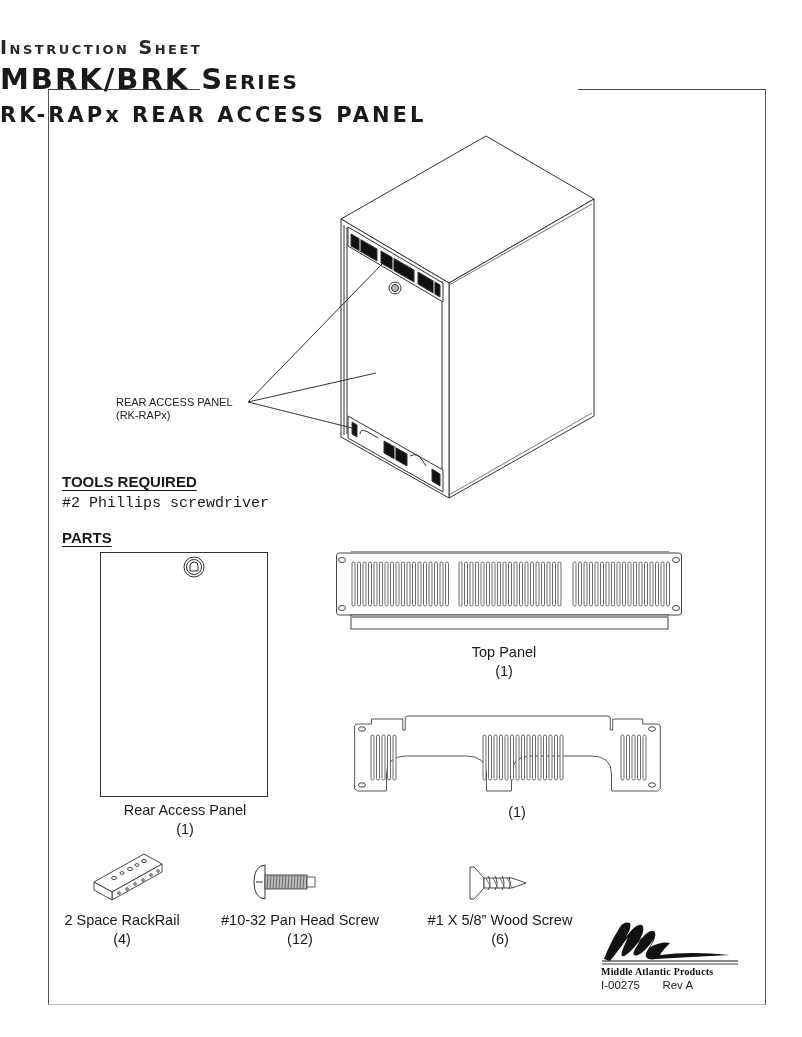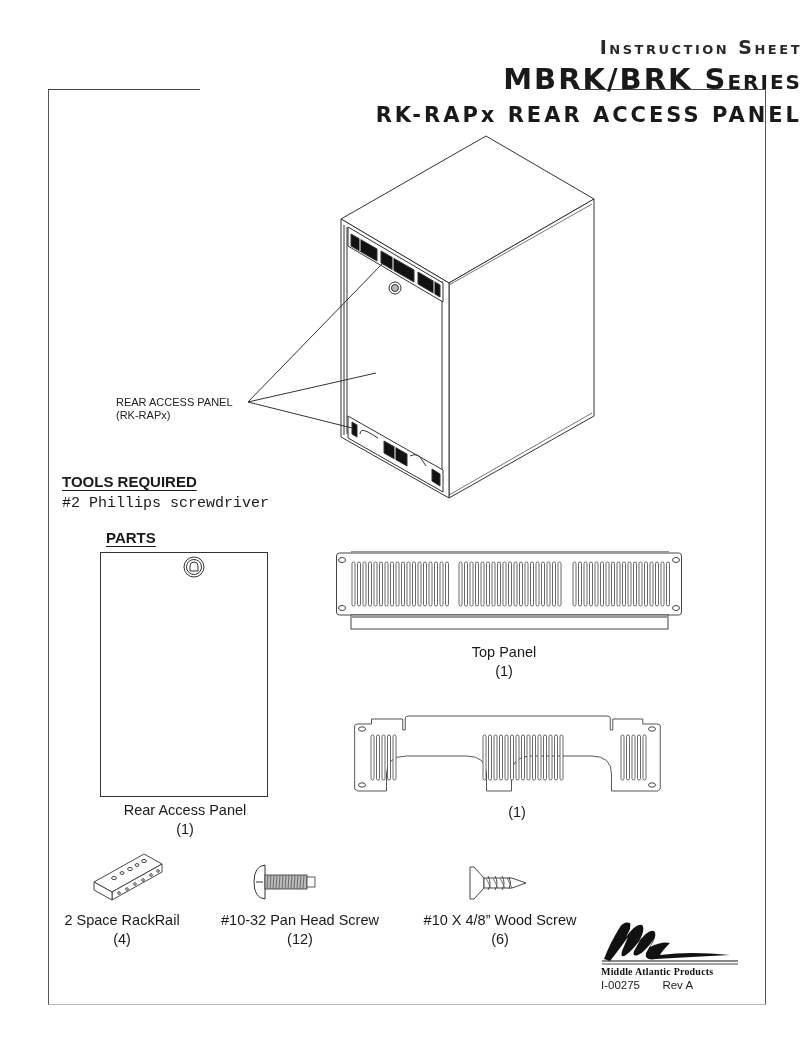--- a/index.html
+++ b/index.html
@@ -3,21 +3,21 @@
   <meta charset="utf-8">
   <style>
     html, body { margin: 0; padding: 0; background: #ffffff; }
     body { width: 802px; height: 1037px; position: relative; overflow: hidden;
            font-family: "Liberation Sans", sans-serif; color: #1a1a1a; }
     .abs { position: absolute; }
     .frame { position: absolute; left: 48px; top: 89px; width: 716px; height: 915px;
              border-left: 1px solid #555; border-right: 1px solid #555; border-bottom: 1px solid #bbb; }
     .frame-top-l { position: absolute; left: 48px; top: 89px; width: 152px; border-top: 1px solid #444; }
     .frame-top-r { position: absolute; left: 578px; top: 89px; width: 187px; border-top: 1px solid #444; }
-    .hdr { position: absolute; left: 0; width: 802px; text-align: right; font-family: "DejaVu Sans", sans-serif; }
+    .hdr { position: absolute; left: 0; width: 802px; text-align: left; font-family: "DejaVu Sans", sans-serif; }
     .hdr1 { top: 36px; font-size: 19px; letter-spacing: 2.5px; font-variant: small-caps; font-weight: bold; color: #2a2a2a; }
     .hdr2 { top: 62px; font-size: 29px; letter-spacing: 2px; font-variant: small-caps; font-weight: bold; color: #1a1a1a; }
     .hdr3 { top: 103px; font-size: 21px; letter-spacing: 3px; font-weight: bold; color: #1a1a1a; }
     .callout { font-size: 11px; line-height: 13px; color: #222; }
     .section-h { font-size: 15px; font-weight: bold; text-decoration: underline; text-underline-offset: 3px; color: #1a1a1a; }
     .body-t { font-size: 15px; color: #1a1a1a; }
     .cap { font-size: 14.5px; text-align: center; color: #1a1a1a; line-height: 19px; }
     svg { position: absolute; overflow: visible; }
     .logo-text { font-family: "Liberation Serif", serif; font-weight: bold; font-size: 10px; color: #111; letter-spacing: 0.2px; }
     .doc-id { font-size: 11.5px; color: #222; }
@@ -74,21 +74,21 @@
 </svg>
 
 <div class="abs callout" style="left:116px;top:396px;">
   <div>REAR ACCESS PANEL</div>
   <div>(RK-RAPx)</div>
 </div>
 
 <div class="abs section-h" style="left:62px;top:473px;">TOOLS REQUIRED</div>
 <div class="abs body-t" style="left:62px;top:495px;font-family:Liberation Mono, monospace;">#2 Phillips screwdriver</div>
 
-<div class="abs section-h" style="left:62px;top:529px;margin-left:44px;">PARTS</div>
+<div class="abs section-h" style="left:62px;top:529px;">PARTS</div>
 
 <svg style="left:100px;top:552px;width:170px;height:246px;" viewBox="0 0 170 246">
   <rect x="0.5" y="0.5" width="167" height="244" fill="#fff" stroke="#333" stroke-width="1"></rect>
   <circle cx="94" cy="15" r="10" fill="#fff" stroke="#333"></circle>
   <circle cx="94" cy="15" r="7.5" fill="#fff" stroke="#333"></circle>
   <path d="M90,19 L90,14 A4,4 0 1 1 98,14 L98,19 Z" fill="#fff" stroke="#333"></path>
 </svg>
 <div class="abs cap" style="left:85px;top:801px;width:200px;">
   <div>Rear Access Panel</div>
   <div>(1)</div>
@@ -258,21 +258,21 @@
 
 <svg style="left:468px;top:866px;width:62px;height:34px;" viewBox="0 0 62 34">
   <g fill="#fff" stroke="#333" stroke-width="0.9">
     <polygon points="2,1 6,1 16,12 16,22 6,33 2,33"></polygon>
     <polygon points="16,12 44,12 58,17 44,22 16,22"></polygon>
     <path d="M20,10 q4,7 0,14 M27,10 q4,7 0,14 M34,10 q4,7 0,14 M41,11 q3,6 0,12" fill="none"></path>
     <path d="M18,12 l5,10 M25,12 l5,10 M32,12 l5,10 M39,12 l5,10" fill="none" stroke="#666"></path>
   </g>
 </svg>
 <div class="abs cap" style="left:400px;top:911px;width:200px;">
-  <div>#10 X 4/8” Wood Screw</div>
+  <div>#1 X 5/8” Wood Screw</div>
   <div>(6)</div>
 </div>
 
 <svg style="left:600px;top:913px;width:140px;height:52px;" viewBox="0 0 140 52">
   <path d="M4,46 Q10,30 20,14 Q24,8 30,10 Q32,14 26,24 Q36,10 42,12 Q46,16 38,30 Q48,16 54,18 Q58,22 50,34 Q62,28 70,30 Q62,38 60,42 Q90,38 130,42 Q90,44 56,46 Q44,48 46,40 L54,26 Q44,40 38,42 Q32,44 34,38 L42,24 Q34,36 26,42 Q20,46 22,38 L28,24 Q18,38 10,48 Z" fill="#111"></path>
   <line x1="2" y1="48" x2="138" y2="48" stroke="#111" stroke-width="1"></line>
   <line x1="2" y1="51" x2="138" y2="51" stroke="#111" stroke-width="0.8"></line>
 </svg>
 <div class="abs logo-text" style="left:601px;top:966px;">Middle Atlantic Products</div>
 <div class="abs doc-id" style="left:601px;top:979px;">

